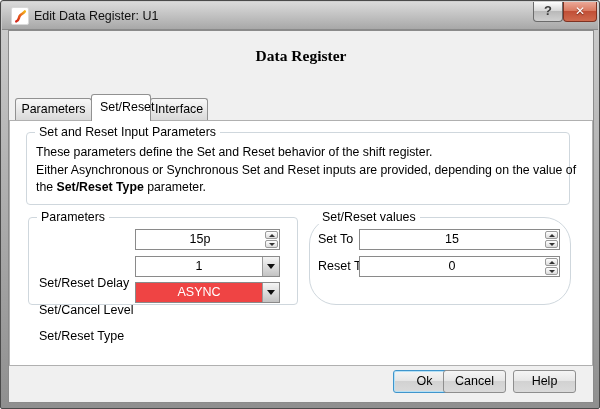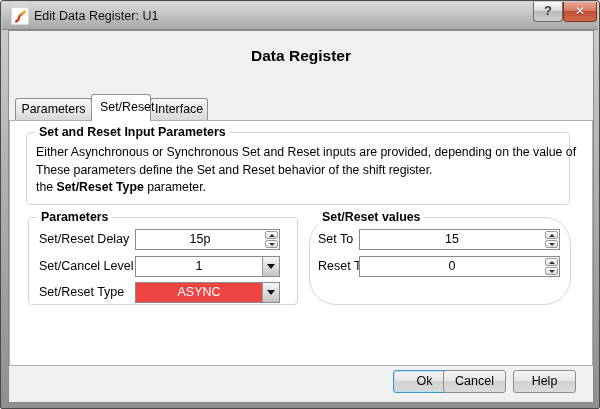--- a/index.html
+++ b/index.html
@@ -44,21 +44,21 @@
     line-height:18px; text-shadow:0 1px 1px rgba(60,10,0,.6);
   }
 
   
   .client {
     position:absolute; left:7px; top:29px; width:586px; height:373px;
     background:#f0f0f0; border:1px solid #8b8b8b;
   }
   .heading {
     position:absolute; left:8px; top:46px; width:584px;
-    text-align:center; font-size:15.5px; font-weight:bold; color:#000;
+    text-align:center; font-size:15.5px; font-weight:bold; color:#000;font-family:Liberation Serif, serif;
   }
 
   
   .tab {
     position:absolute; border:1px solid #919191; border-bottom:none;
     border-radius:3px 3px 0 0; text-align:center; font-size:12.4px;
     background:linear-gradient(#f7f7f7, #ececec 40%, #d9d9d9);
     z-index:1; cursor:default; color:#000;
   }
   .tab-inactive { top:97px; height:22px; line-height:21px; }
@@ -73,21 +73,21 @@
     position:absolute; left:8px; top:119px; width:584px; height:246px;
     background:#fff; border:1px solid #b0b0b0; z-index:0;
   }
 
   
   .groupbox {
     position:absolute; border:1px solid #cfd7dd; border-radius:4px; z-index:2;
   }
   .group-title {
     position:absolute; left:8px; top:-8px; background:#fff; padding:0 4px;
-    font-size:12.4px; color:#000; white-space:nowrap;font-weight:bold;
+    font-size:12.4px; color:#000; white-space:nowrap;
   }
   #info-group  { left:25px;  top:131px; width:544px; height:73px; }
   #param-group { left:27px;  top:216px; width:270px; height:88px; }
   #value-group { left:308px; top:216px; width:262px; height:88px;border-radius:27px; }
 
   .info-text {
     position:absolute; left:9px; top:11px; font-size:12.3px;
     line-height:17.5px; color:#000; white-space:nowrap;
   }
   .bold { font-weight:bold; }
@@ -121,21 +121,21 @@
 
   .combo-btn {
     width:17px; border-left:1px solid #9a9a9a;
     background:linear-gradient(#f5f5f5, #d8d8d8 60%, #c3c3c3);
     display:flex; align-items:center; justify-content:center; cursor:default;
   }
   .combo-arrow { width:0; height:0; border-left:4px solid transparent; border-right:4px solid transparent; border-top:5px solid #101010; }
 
   
   .p-row1 { top:11px; } .p-row2 { top:38px; } .p-row3 { top:64px; }
-  #param-group .row-label { left:10px; }
+  #param-group .row-label { left:10px;margin-top:44px; }
   #param-group .field { left:106px; width:145px;text-align:center; }
   #value-group .row-label { left:8px;text-align:center; }
   #value-group .field { left:49px; width:201px;text-align:center; }
 
   
   .btn {
     position:absolute; top:369px; width:63px; height:23px;
     border:1px solid #8e8e8e; border-radius:3px;
     background:linear-gradient(#f5f5f5, #e7e7e7 45%, #d2d2d2 50%, #dadada);
     font-size:12.5px; text-align:center; line-height:21px; color:#000;
@@ -184,22 +184,22 @@
   </div>
   <div id="tab-interface" class="tab tab-inactive">
     <span>Interface</span>
   </div>
 
   <div class="tab-panel"></div>
 
   <div id="info-group" class="groupbox">
     <div class="group-title">Set and Reset Input Parameters</div>
     <div class="info-text">
+      <div>These parameters define the Set and Reset behavior of the shift register.</div>
       <div>Either Asynchronous or Synchronous Set and Reset inputs are provided, depending on the value of</div>
-      <div>These parameters define the Set and Reset behavior of the shift register.</div>
       <div><span>the </span><span class="bold">Set/Reset Type</span><span> parameter.</span></div>
     </div>
   </div>
 
   <div id="param-group" class="groupbox">
     <div class="group-title">Parameters</div>
 
     <div class="row-label p-row1">Set/Reset Delay</div>
     <div class="field p-row1">
       <div class="field-text">15p</div>

